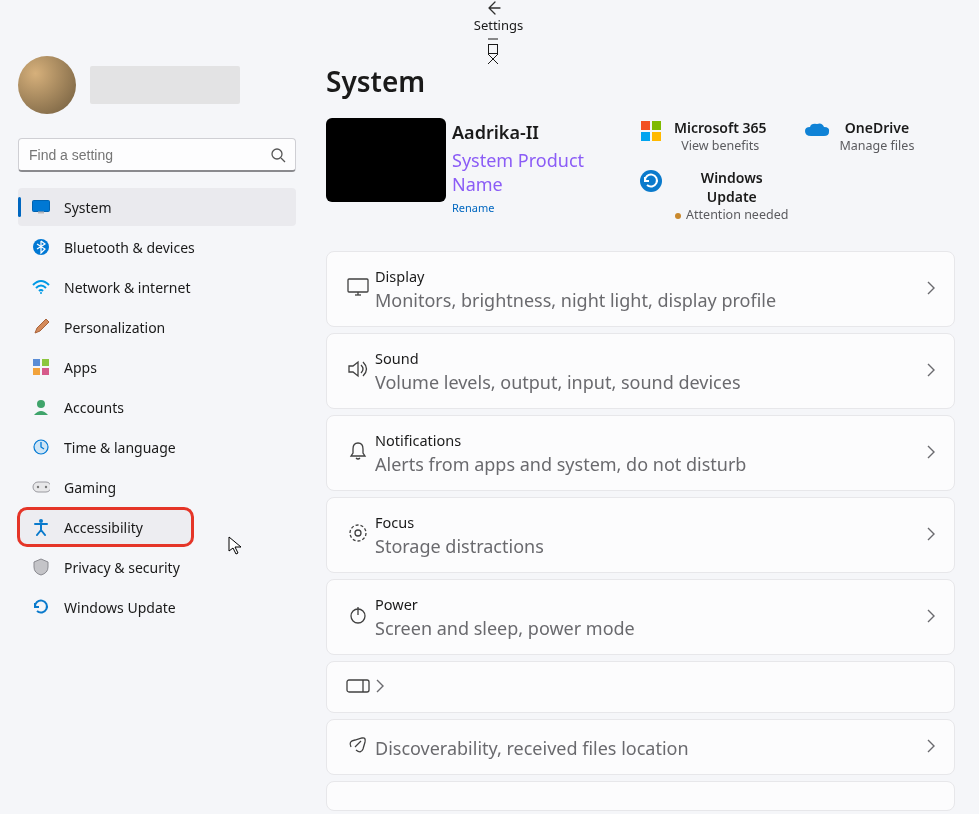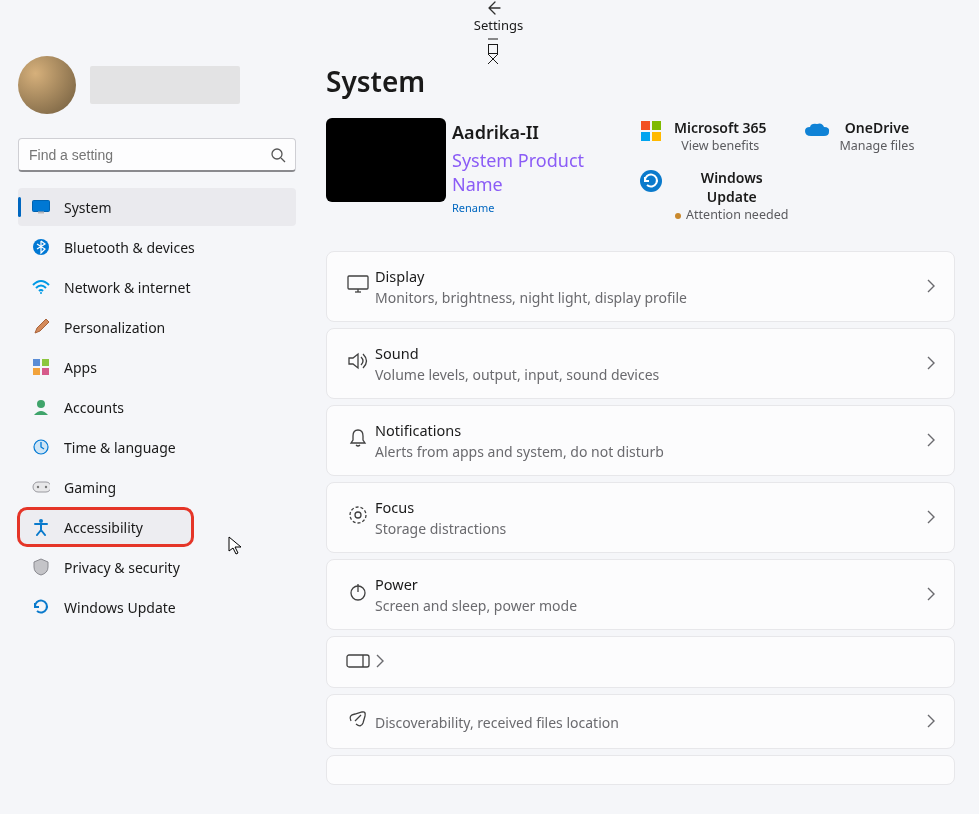--- a/index.html
+++ b/index.html
@@ -38,21 +38,21 @@
   .qlink-icon { width:26px; height:26px; display:flex; align-items:center; justify-content:center; }
   .qlink-title { font-size:14px; font-weight:600; color:#1a1a1a; }
   .qlink-sub { font-size:12.5px; color:#5b5b5f; }
   .attn-dot { width:6px; height:6px; background:#c9892e; border-radius:50%; display:inline-block; margin-right:5px; vertical-align:middle; }
 
   .cards { display:flex; flex-direction:column; gap:6px; }
   .card { display:flex; align-items:center; gap:4px; background:#fcfcfd; border:1px solid #e7e7ea; border-radius:8px; padding:14px 18px; cursor:pointer; }
   .card-icon { width:26px; text-align:center; color:#404040; }
   .card-body { flex:1; }
   .card-title { font-size:14.5px; color:#1b1b1b; }
-  .card-sub { font-size:14px; color:#6a6a6e; margin-top:2px; }
+  .card-sub { font-size:18px; color:#6a6a6e; margin-top:2px; }
   .chevron { color:#6a6a6e; }
 
   .cursor-ptr { position:absolute; left:228px; top:536px; pointer-events:none; }
 </style>
 </head>
 <body>
 
 <div class="titlebar">
   <div class="back">
     <svg width="16" height="16" viewBox="0 0 16 16">

